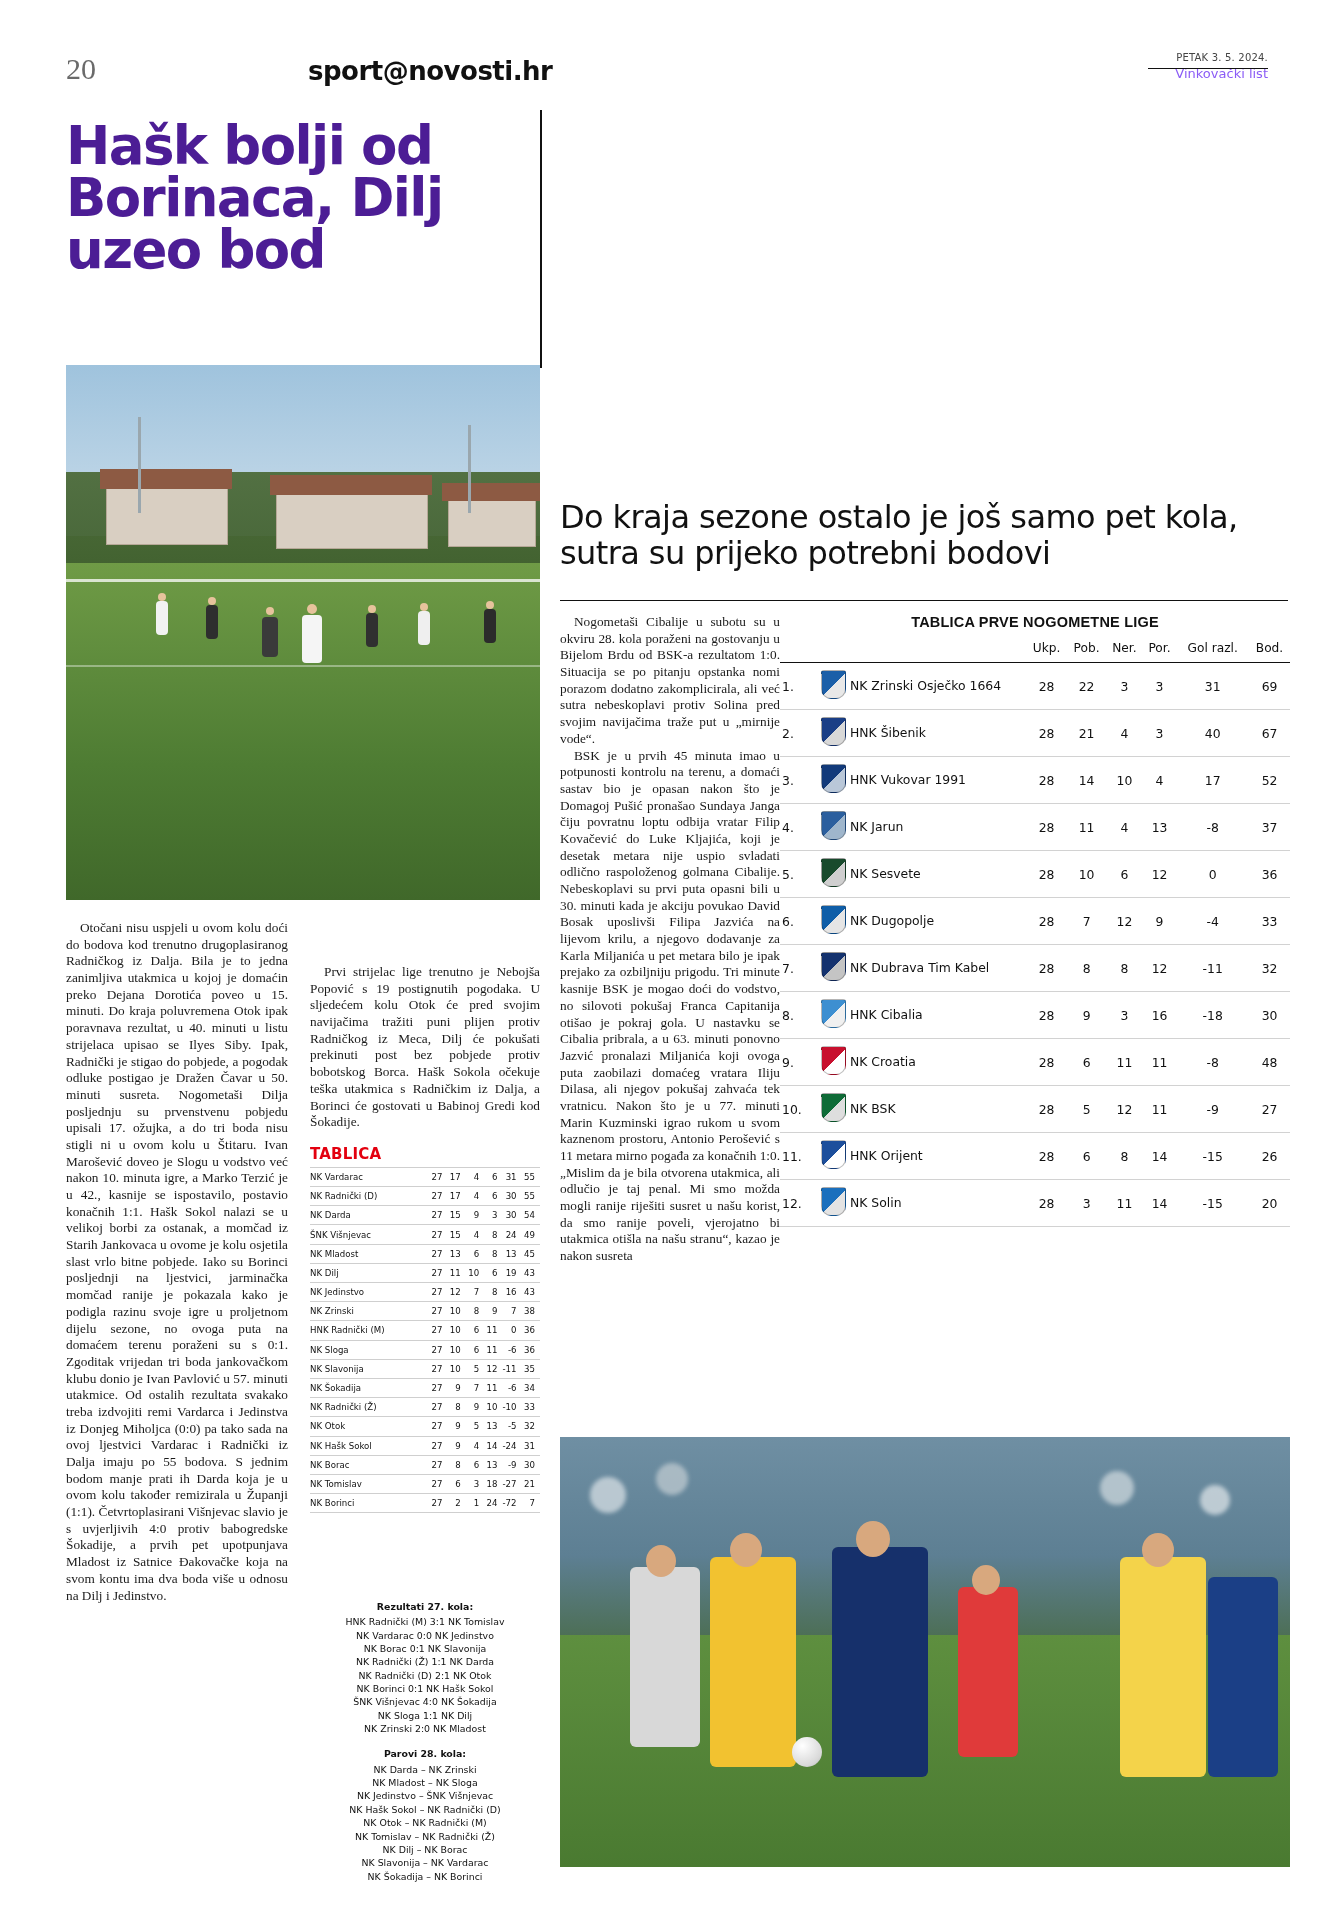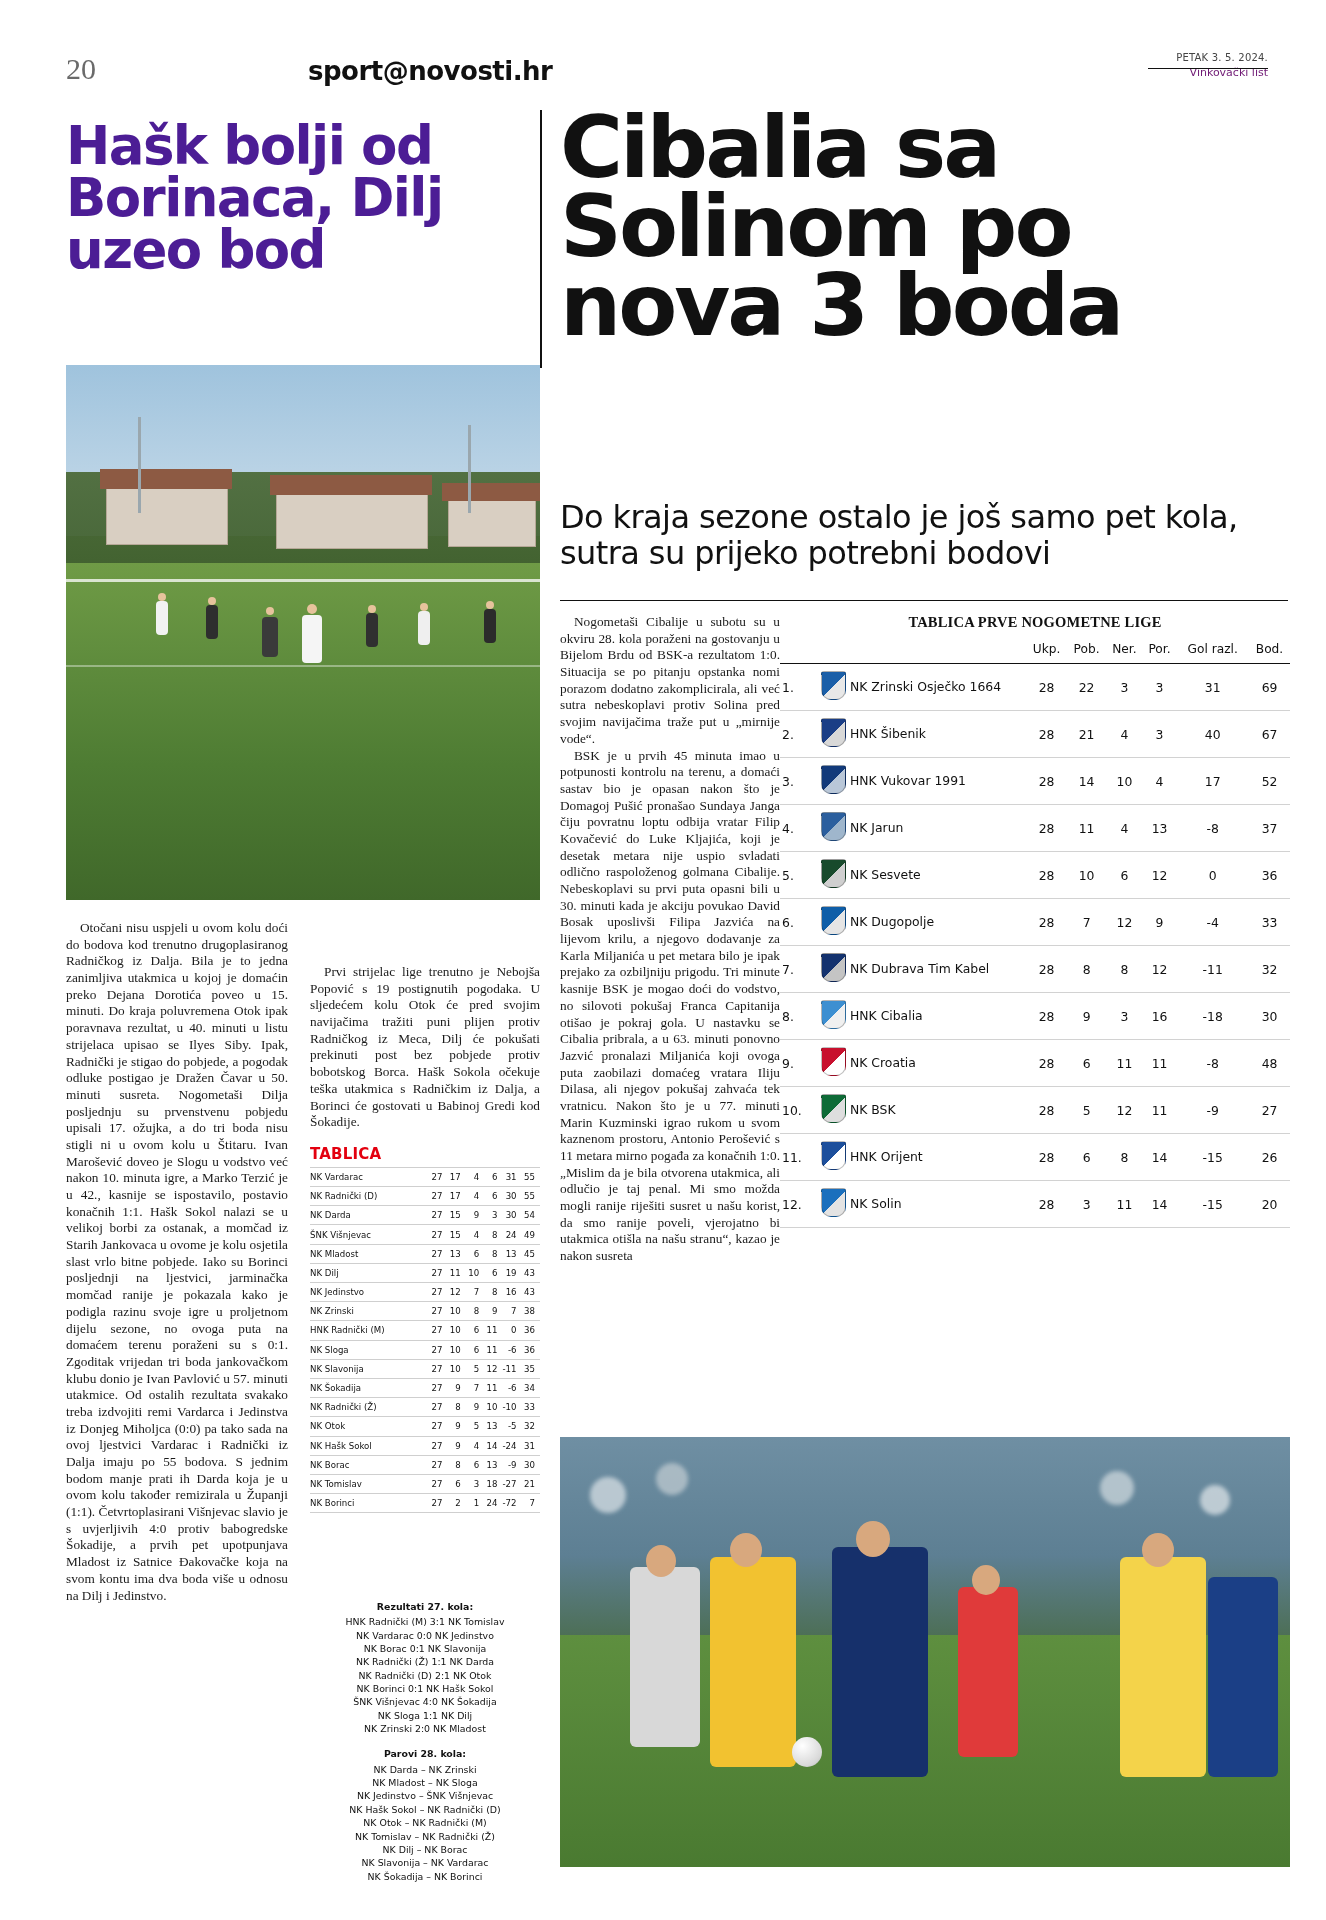--- a/index.html
+++ b/index.html
@@ -20,21 +20,21 @@
     font-family:"Liberation Serif", serif;
     font-size:30px; color:#6a6a6a;
   }
   .mast-email {
     position:absolute; left:308px; top:56px;
     font-family:"DejaVu Sans", sans-serif;
     font-weight:bold; font-size:26px; letter-spacing:-0.5px; color:#111;
   }
   .mast-right { position:absolute; right:58px; top:52px; text-align:right; }
   .mast-date { font-family:"DejaVu Sans", sans-serif; font-size:10px; color:#444; letter-spacing:0.2px;}
-  .mast-paper { font-family:"DejaVu Sans", sans-serif; font-size:11px; color:#701a75; margin-top:3px;}
+  .mast-paper { font-family:"DejaVu Sans", sans-serif; font-size:13px; color:#8b5cf6; margin-top:3px;}
   .mast-rule { position:absolute; right:58px; top:68px; width:120px; height:1px; background:#111; }
 
   
   .left-head {
     position:absolute; left:66px; top:120px; width:460px;
     font-family:"DejaVu Sans", sans-serif;
     font-weight:bold;
     font-size:53px; line-height:0.98; letter-spacing:-1.6px;
     color:#4c1d95;
   }
@@ -101,21 +101,21 @@
     font-family:"DejaVu Sans", sans-serif; font-size:32px; line-height:1.12;
     letter-spacing:-0.6px; color:#111;
   }
   .mid-rule { position:absolute; left:560px; top:600px; width:728px; height:1px; background:#111; }
 
   .mcol1 { position:absolute; left:560px; top:614px; width:220px; }
 
   
   .lt-wrap { position:absolute; left:780px; top:614px; width:510px; }
   .lt-title {
-    font-family:Liberation Serif, serif; font-weight:bold;
+    font-family:Liberation Sans, sans-serif; font-weight:bold;
     font-size:14.5px; text-align:center; color:#111; letter-spacing:.2px;
     margin-bottom:10px;
   }
   table.league { width:510px; border-collapse:collapse;
     font-family:"DejaVu Sans", sans-serif; font-size:12.4px; color:#111; }
   table.league th {
     font-weight:normal; font-size:12.2px; text-align:center;
     padding-bottom:7px; border-bottom:1px solid #111; white-space:nowrap;
   }
   table.league th.blank { border-bottom:1px solid #111; }
@@ -391,21 +391,20 @@
         <div>NK Jedinstvo – ŠNK Višnjevac</div>
         <div>NK Hašk Sokol – NK Radnički (D)</div>
         <div>NK Otok – NK Radnički (M)</div>
         <div>NK Tomislav – NK Radnički (Ž)</div>
         <div>NK Dilj – NK Borac</div>
         <div>NK Slavonija – NK Vardarac</div>
         <div>NK Šokadija – NK Borinci</div>
       </div>
   </div>
 
-  <div class="main-head">Cibalia sa Solinom po nova 3 boda</div>
   <div class="main-sub">Do kraja sezone ostalo je još samo pet kola, sutra su prijeko potrebni bodovi</div>
   <div class="mid-rule"></div>
 
   <div class="mcol1 col-text">
     <p class="first">Nogometaši Cibalije u subotu su u okviru 28. kola poraženi na gostovanju u Bijelom Brdu od BSK-a rezultatom 1:0. Situacija se po pitanju opstanka nomi porazom dodatno zakomplicirala, ali već sutra nebeskoplavi protiv Solina pred svojim navijačima traže put u „mirnije vode“.</p>
     <p>BSK je u prvih 45 minuta imao u potpunosti kontrolu na terenu, a domaći sastav bio je opasan nakon što je Domagoj Pušić pronašao Sundaya Janga čiju povratnu loptu odbija vratar Filip Kovačević do Luke Kljajića, koji je desetak metara nije uspio svladati odlično raspoloženog golmana Cibalije. Nebeskoplavi su prvi puta opasni bili u 30. minuti kada je akciju povukao David Bosak uposlivši Filipa Jazvića na lijevom krilu, a njegovo dodavanje za Karla Miljanića u pet metara bilo je ipak prejako za ozbiljniju prigodu. Tri minute kasnije BSK je mogao doći do vodstvo, no silovoti pokušaj Franca Capitanija otišao je pokraj gola. U nastavku se Cibalia pribrala, a u 63. minuti ponovno Jazvić pronalazi Miljanića koji ovoga puta zaobilazi domaćeg vratara Iliju Dilasa, ali njegov pokušaj zahvaća tek vratnicu. Nakon što je u 77. minuti Marin Kuzminski igrao rukom u svom kaznenom prostoru, Antonio Perošević s 11 metara mirno pogađa za konačnih 1:0. „Mislim da je bila otvorena utakmica, ali odlučio je taj penal. Mi smo možda mogli ranije riješiti susret u našu korist, da smo ranije poveli, vjerojatno bi utakmica otišla na našu stranu“, kazao je nakon susreta</p>
   </div>
 
   <div class="lt-wrap">
     <div class="lt-title">TABLICA PRVE NOGOMETNE LIGE</div>

